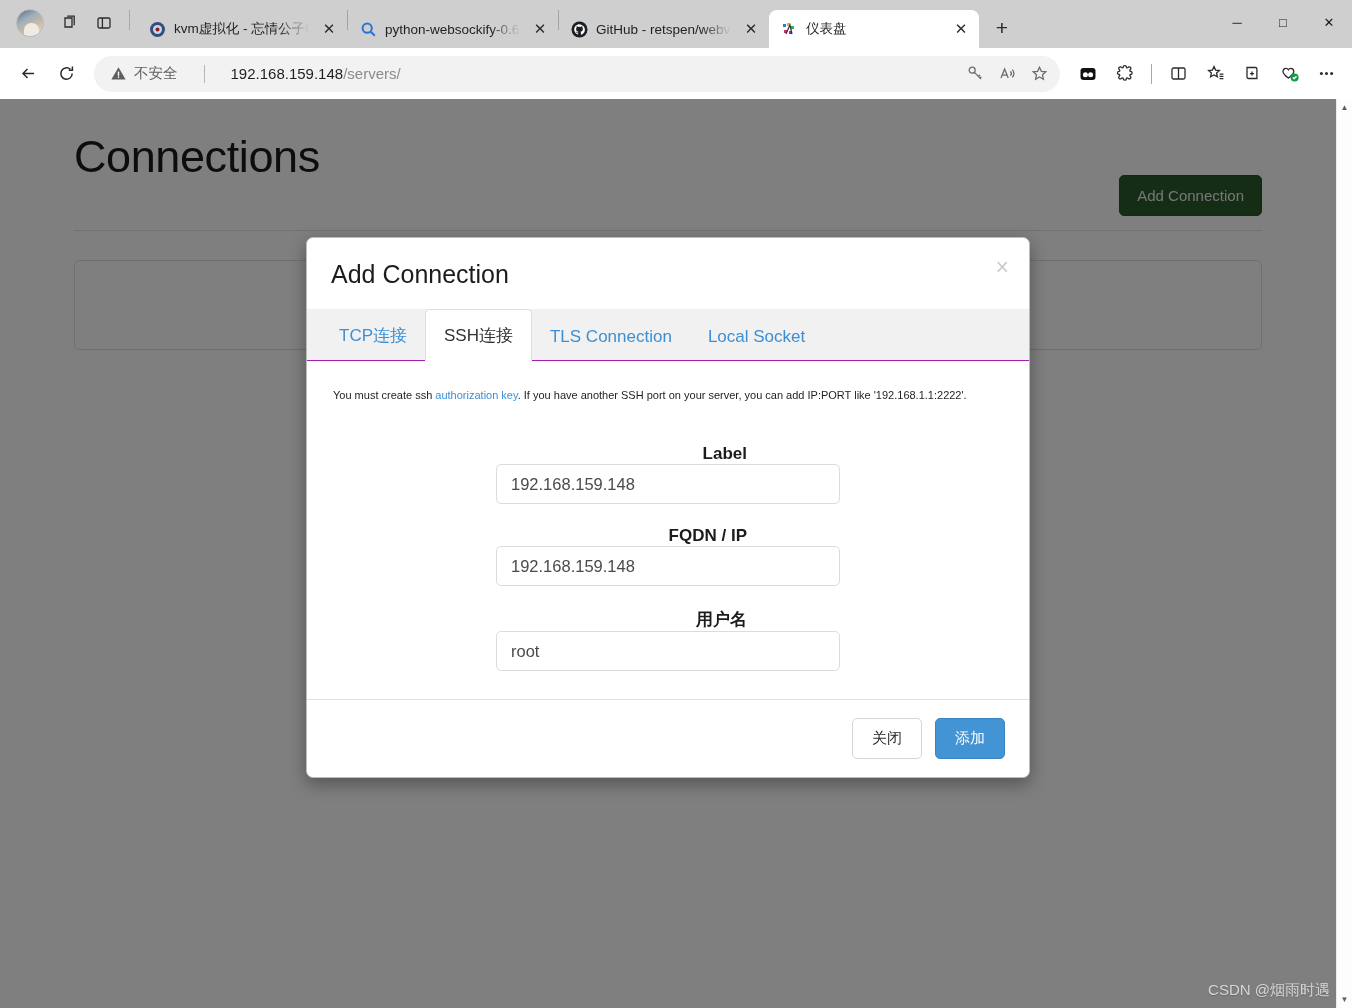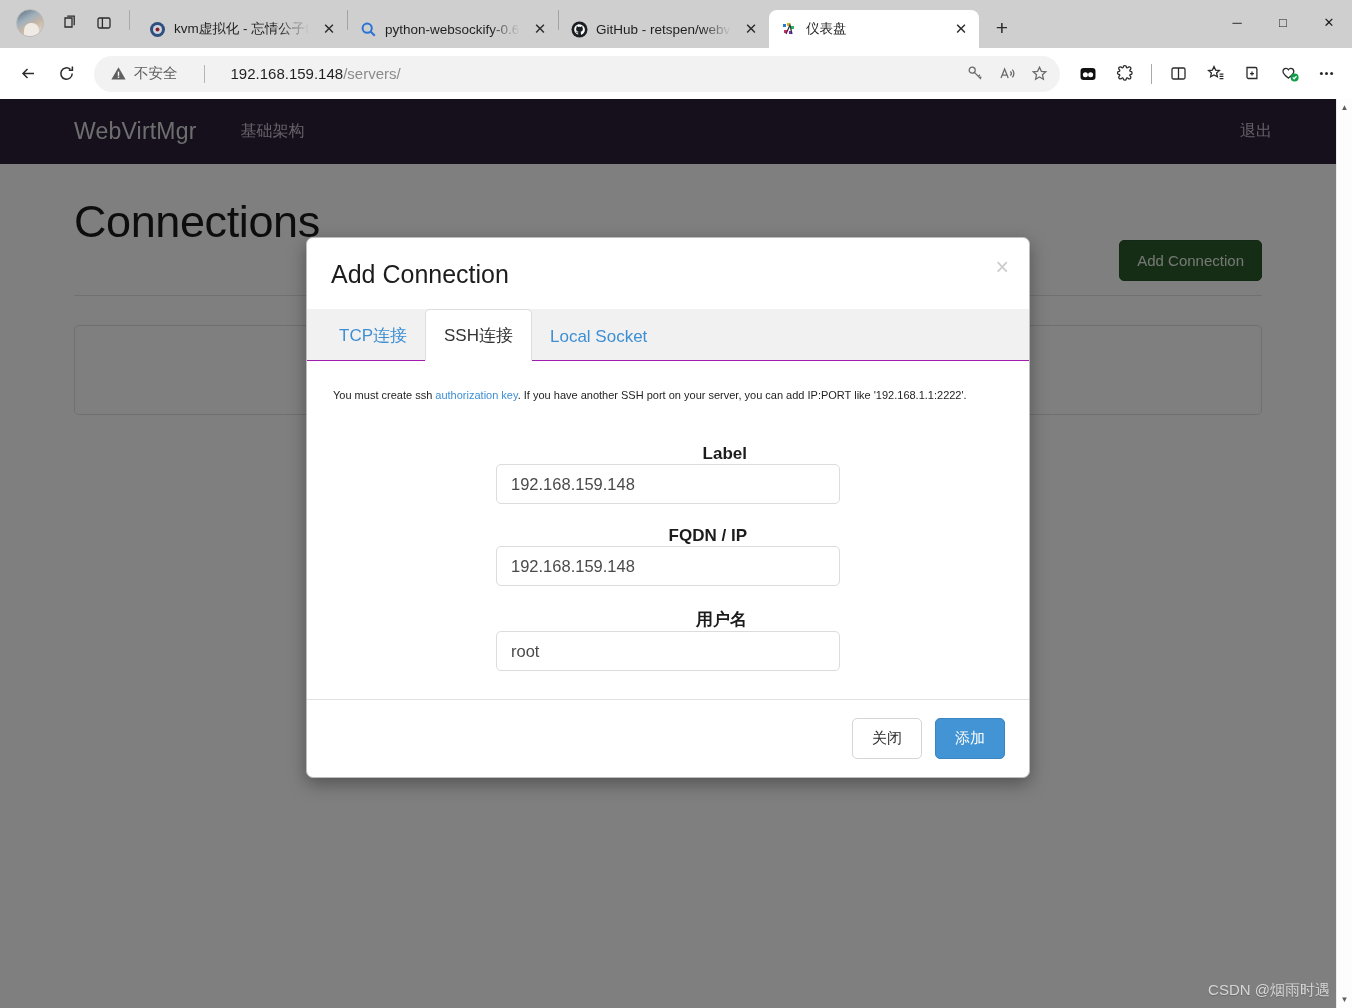--- a/index.html
+++ b/index.html
@@ -331,25 +331,20 @@
             <circle cx="9.5" cy="9.5" r="1.5"></circle>
             <circle cx="14.6" cy="9.5" r="1.5"></circle>
         </svg>
       </div>
     </div>
   </div>
 
   <div class="viewport">
     <div class="page">
 
-      <div class="navbar">
-        <span class="brand">WebVirtMgr</span>
-        <span class="nav-link">基础架构</span>
-        <span class="nav-right">退出</span>
-      </div>
 
       <div class="content">
         <h1 class="page-title">Connections</h1>
         <div class="btn-green">Add Connection</div>
         <div class="hr"></div>
         <div class="empty-panel"></div>
       </div>
 
     </div>
 
@@ -357,20 +352,21 @@
 
     <div class="modal">
       <div class="modal-header">
         <div class="modal-title">Add Connection</div>
         <div class="modal-x">×</div>
       </div>
 
       <div class="modal-tabs">
         <div class="mtab">TCP连接</div>
         <div class="mtab active">SSH连接</div>
+        <div class="mtab">TLS Connection</div>
         <div class="mtab">Local Socket</div>
       </div>
 
       <div class="modal-body">
         <p class="helptext"><span>You must create ssh </span><a href="#">authorization key</a><span>. If you have another SSH port on your server, you can add IP:PORT like '192.168.1.1:2222'.</span></p>
 
         <div class="form-row">
           <div class="form-label">Label</div>
           <input class="form-input" type="text" value="192.168.159.148" style="">
         </div>

